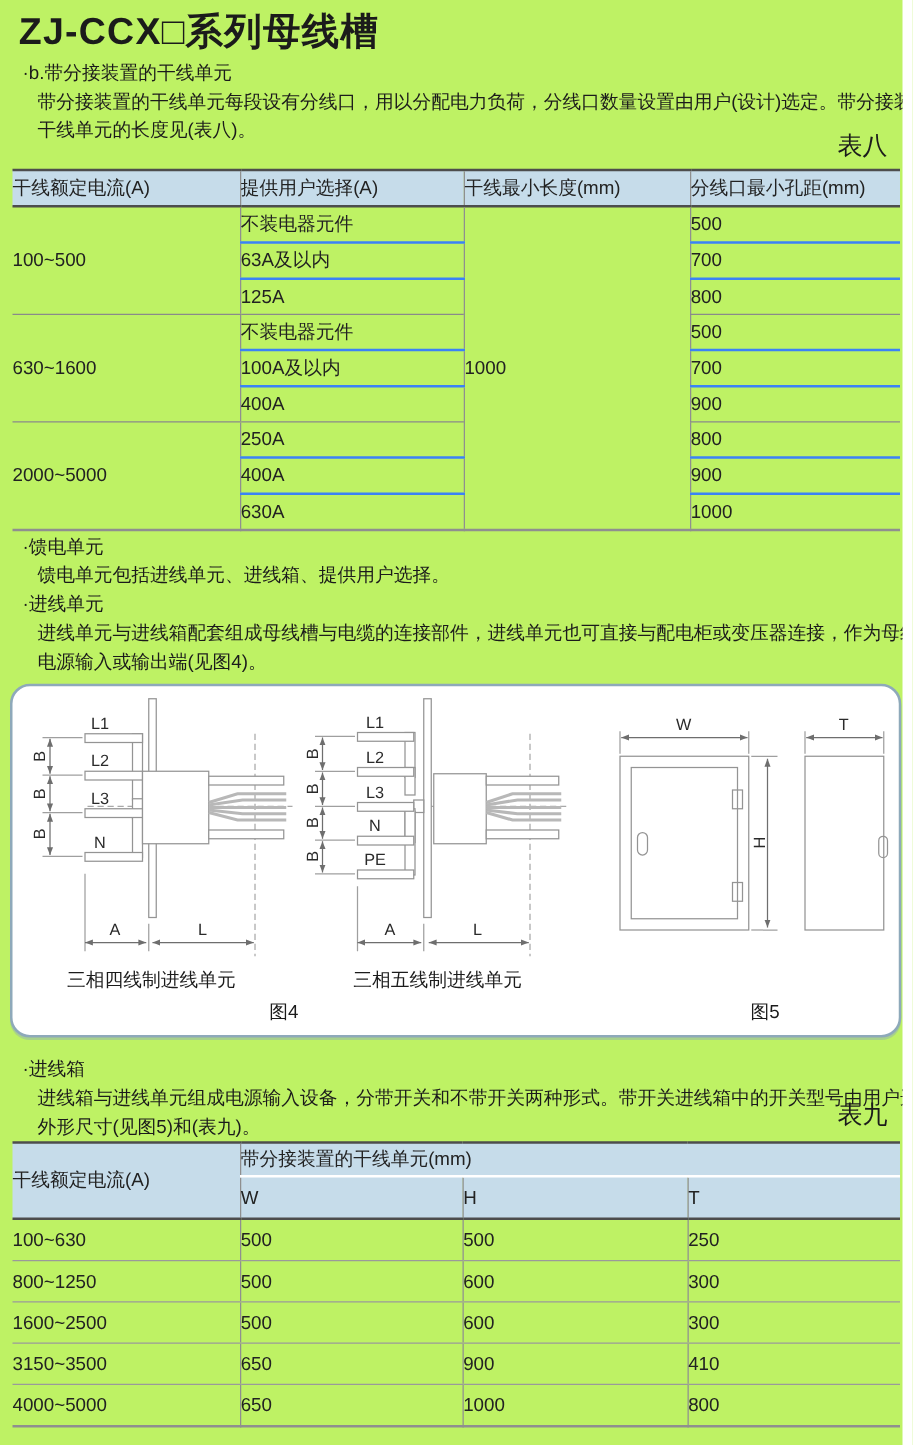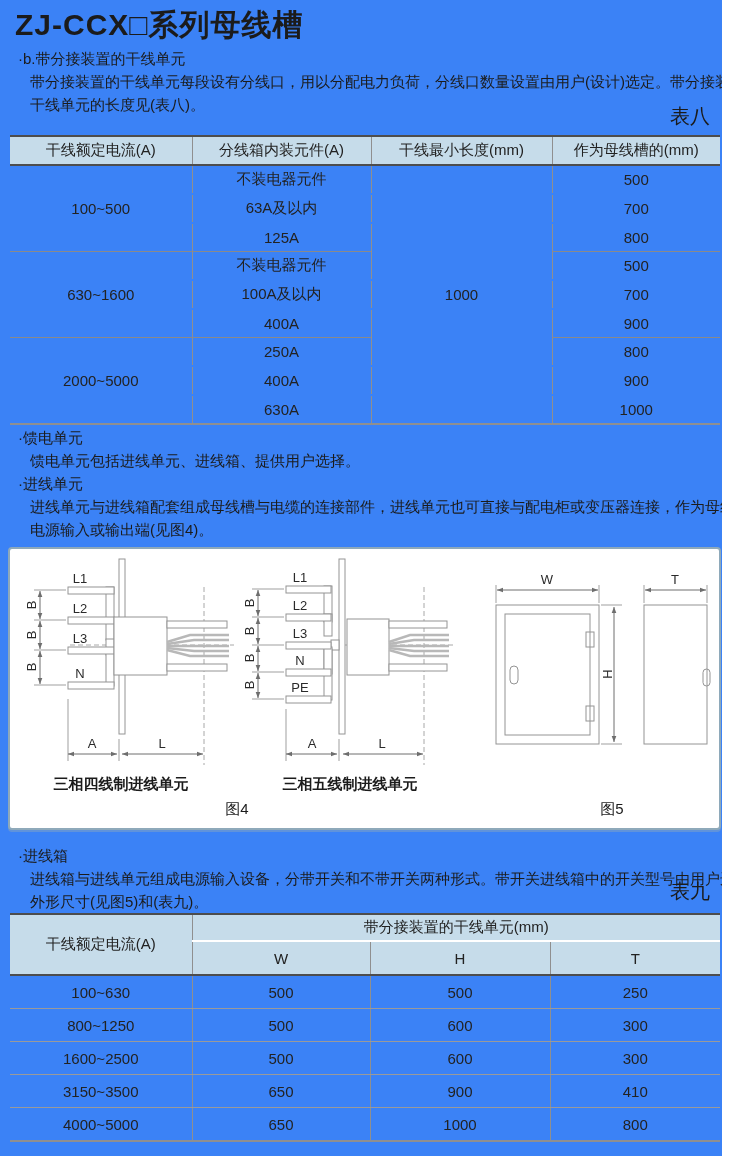--- a/index.html
+++ b/index.html
@@ -1,44 +1,44 @@
 <!DOCTYPE html>
 <html><head>
 <meta charset="utf-8">
 <style>
   html,body{margin:0;padding:0;background:#fff}
-  .page{position:relative;width:722px;height:1156px;background:#3b82f6;
+  .page{position:relative;width:722px;height:1156px;background:#bef264;
         font-family:"Liberation Sans","DejaVu Sans",sans-serif;color:#1b1b1b;overflow:hidden}
   .title{position:absolute;left:15px;top:5px;font-size:30px;font-weight:800;letter-spacing:1px;white-space:nowrap}
   .sec{position:absolute;left:18px;font-size:15px;white-space:nowrap}
   .sec .ln{height:23px;line-height:23px}
   .sec .body{padding-left:12px}
   .tag{position:absolute;right:12px;font-size:20px;white-space:nowrap}
   table{border-collapse:collapse;table-layout:fixed;position:absolute;left:10px;font-size:15px;color:#222}
   th{font-weight:normal;background:#c6dcea}
-  td,th{text-align:center;vertical-align:middle;padding:0}
+  td,th{text-align:left;vertical-align:middle;padding:0}
   
   .t8{top:135px;width:710px;border-bottom:2px solid #8f8f8f}
   .t8 th{height:27px;border-top:2px solid #4d4d4d;border-bottom:2px solid #4d4d4d}
   .t8 td{height:27px}
   .t8 .sep{border-left:1px solid #8f8f8f}
   .t8 .rb{border-bottom:2px solid #3b82f6}
   .t8 .gb{border-bottom:1px solid #8a8a8a}
   
   .t9{top:913px;width:710px;border-bottom:2px solid #8f8f8f}
   .t9 .h1{height:25px;border-top:2px solid #4d4d4d;border-bottom:2px solid #fff}
   .t9 .c1h{border-top:2px solid #4d4d4d;border-bottom:2px solid #4d4d4d}
   .t9 .h2 th{height:32px;border-bottom:2px solid #4d4d4d}
   .t9 td{height:32px;border-bottom:1px solid #9a9a9a}
   .t9 .sep{border-left:1px solid #8f8f8f}
   
   .figbox{position:absolute;left:8px;top:547px;width:709px;height:279px;background:#fff;
-          border:2px solid #8ea9ba;border-radius:4px;box-shadow:0 2px 0 rgba(142,169,186,.45)}
+          border:2px solid #8ea9ba;border-radius:16px;box-shadow:0 2px 0 rgba(142,169,186,.45)}
   .figbox svg{position:absolute;left:0;top:0}
-  .cap{position:absolute;font-size:15px;font-weight:bold;transform:translateX(-50%);white-space:nowrap;color:#1b1b1b}
+  .cap{position:absolute;font-size:15px;font-weight:normal;transform:translateX(-50%);white-space:nowrap;color:#1b1b1b}
   .figlab{position:absolute;font-size:15px;transform:translateX(-50%);white-space:nowrap;color:#1b1b1b}
   .dwg{stroke:#949494;stroke-width:1;fill:none}
   .bar{stroke:#949494;stroke-width:1;fill:#fff}
   .fan{stroke:#b8b8b8;stroke-width:2.5;fill:none}
   .dash{stroke:#a8a8a8;stroke-width:1;fill:none;stroke-dasharray:5 3}
   .dim{stroke:#6e6e6e;stroke-width:1;fill:none}
   .ext{stroke:#9f9f9f;stroke-width:1;fill:none}
   .lbl{font-family:"Liberation Sans",sans-serif;font-size:13px;fill:#2a2a2a}
 </style>
 </head>
@@ -58,23 +58,23 @@
   <table class="t8">
     <colgroup>
         <col style="width:182px">
         <col style="width:179px">
         <col style="width:181px">
         <col style="width:168px">
       </colgroup>
     <thead>
       <tr>
         <th>干线额定电流(A)</th>
-        <th class="sep">分线箱内装元件(A)</th>
+        <th class="sep">提供用户选择(A)</th>
         <th class="sep">干线最小长度(mm)</th>
-        <th class="sep">作为母线槽的(mm)</th>
+        <th class="sep">分线口最小孔距(mm)</th>
       </tr>
     </thead>
     <tbody>
       <tr>
         <td class="gb" rowspan="3">100~500</td>
         <td class="sep rb">不装电器元件</td>
         <td class="sep" rowspan="9">1000</td>
         <td class="sep rb">500</td>
       </tr>
       <tr>
@@ -244,21 +244,21 @@
         <line class="ext" x1="697" y1="36" x2="697" y2="54"></line>
         <line class="dim" x1="635" y1="41" x2="696" y2="41" marker-start="url(#arr)" marker-end="url(#arr)"></line>
         <text class="lbl" x="665" y="35" text-anchor="middle">T</text>
         <rect class="dwg" x="634" y="56" width="63" height="139"></rect>
         <rect class="dwg" x="693" y="120" width="7" height="17" rx="3.5"></rect>
       </g>
     </svg>
 
     <div class="cap" style="left:111px;top:226px">三相四线制进线单元</div>
     <div class="cap" style="left:340px;top:226px">三相五线制进线单元</div>
-    <div class="figlab" style="left:227px;top:251px">图4</div>
+    <div class="figlab" style="left:217px;top:251px">图4</div>
     <div class="figlab" style="left:602px;top:251px">图5</div>
   </div>
 
   <div class="sec" style="top:844px">
     <div class="ln">·进线箱</div>
     <div class="ln body">进线箱与进线单元组成电源输入设备，分带开关和不带开关两种形式。带开关进线箱中的开关型号由用户选择，</div>
     <div class="ln body">外形尺寸(见图5)和(表九)。</div>
   </div>
   <div class="tag" style="top:878px">表九</div>
 

